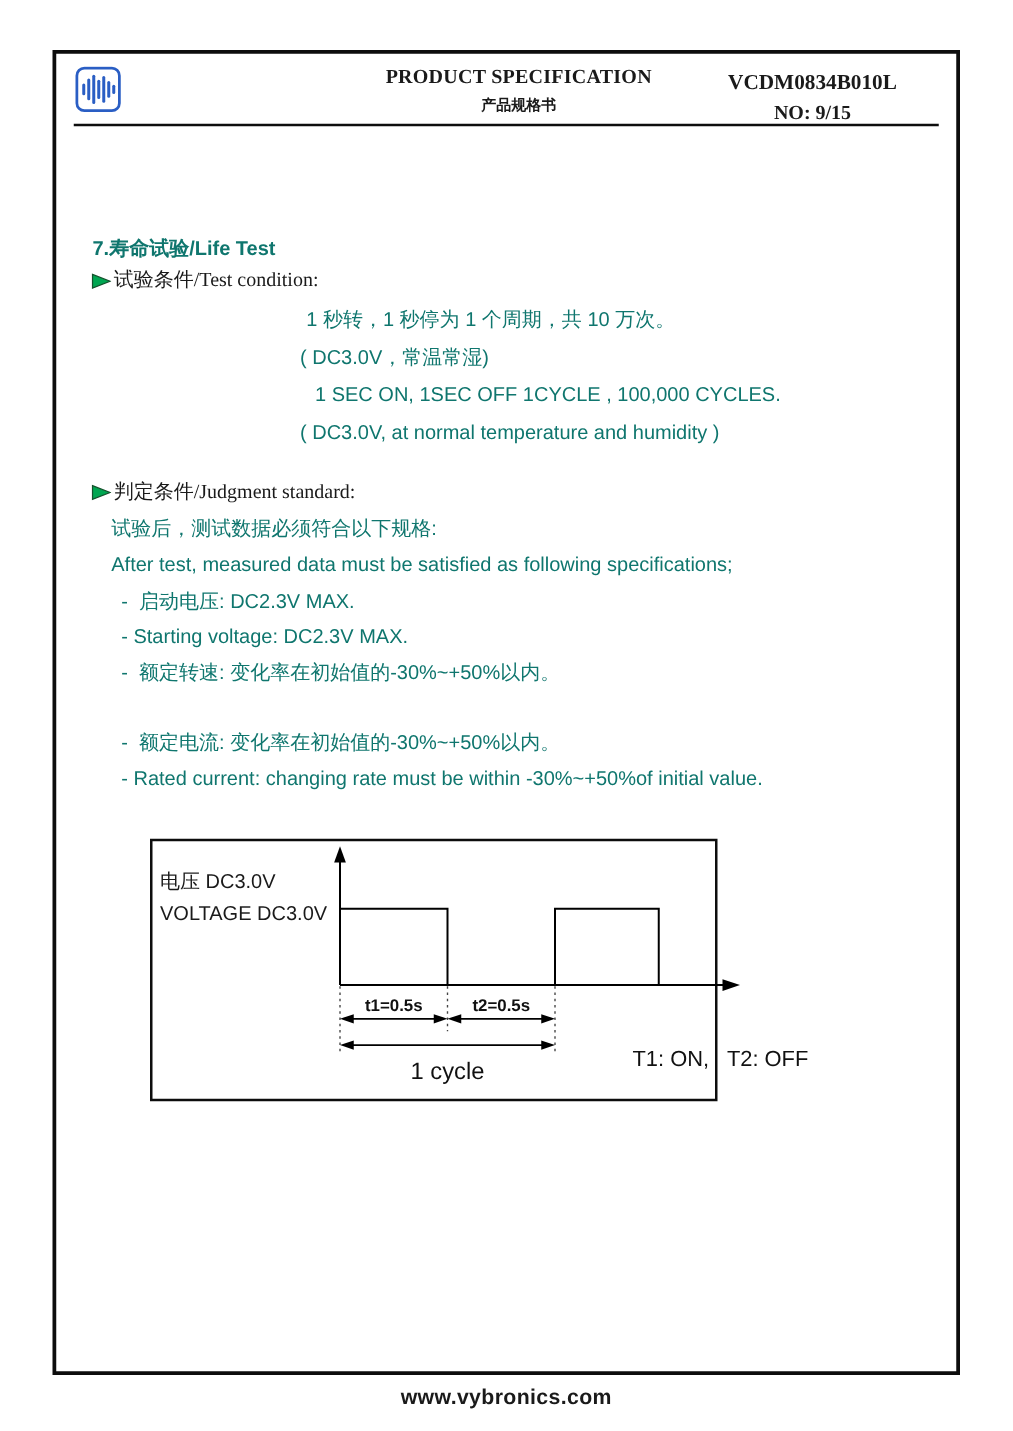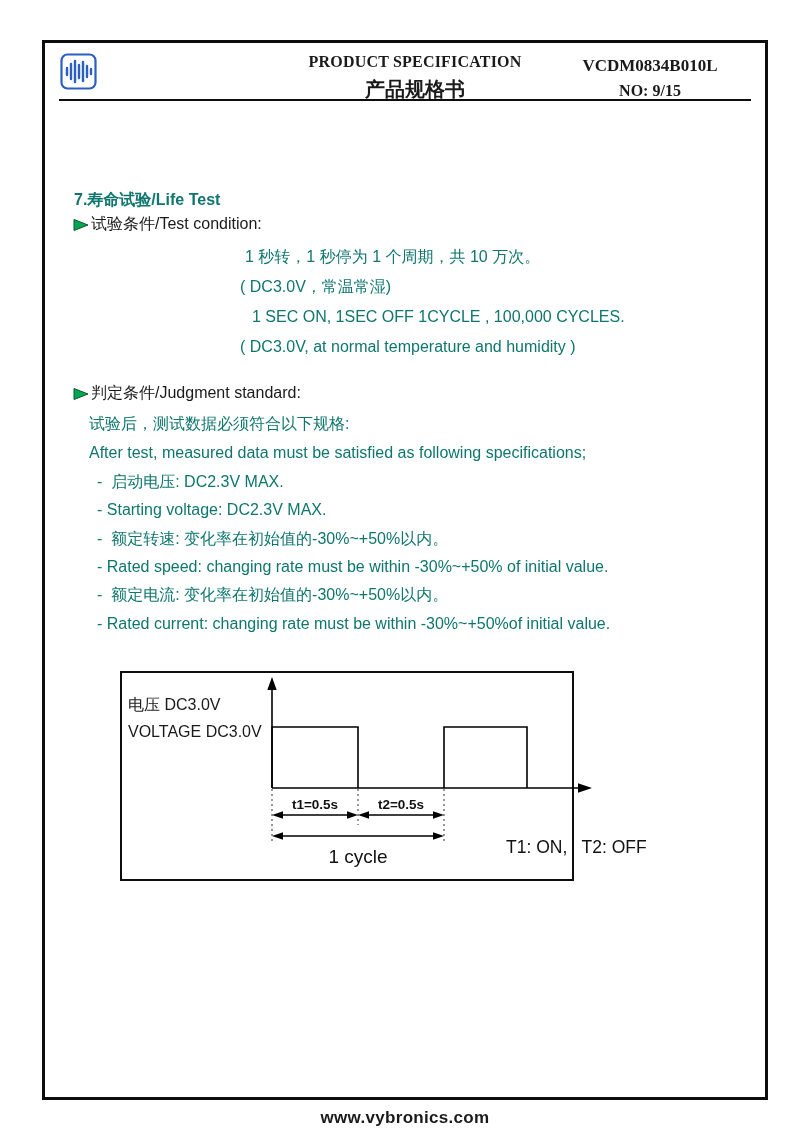--- a/index.html
+++ b/index.html
@@ -14,28 +14,28 @@
   .logo-word{font-family:"DejaVu Sans","Liberation Sans",sans-serif;font-weight:bold;
              font-size:25px;letter-spacing:0.5px;
              background:linear-gradient(90deg,#1d3f9e,#3f7fd2);
              -webkit-background-clip:text;background-clip:text;
              -webkit-text-fill-color:transparent;}
   .hdr-center{position:absolute;left:210px;width:320px;text-align:center;
               font-family:"Liberation Serif","DejaVu Serif",serif;font-weight:bold;}
   .hdr-right{position:absolute;left:505px;width:200px;text-align:center;
              font-family:"Liberation Serif","DejaVu Serif",serif;font-weight:bold;}
   .hc1{top:10px;font-size:16px;letter-spacing:0.2px;}
-  .hc2{top:33px;font-size:20px;}
+  .hc2{top:33px;font-size:12px;}
   .hr1{top:13px;font-size:17px;}
   .hr2{top:39px;font-size:16px;}
   
   .t{position:absolute;white-space:pre;font-size:16px;line-height:20px;color:#0f766e;}
   .bold{font-weight:bold;}
   .bullet-row{position:absolute;display:flex;align-items:center;gap:2px;}
-  .bullet-row .bt{font-size:16px;white-space:pre;}
+  .bullet-row .bt{font-size:16px;white-space:pre;font-family:Liberation Serif, serif;}
   
   .diagram{position:absolute;left:75px;top:628px;width:454px;height:210px;
            border:2px solid #0d0d0d;box-sizing:border-box;background:#fff;}
   .diagram svg{position:absolute;left:0;top:0;}
   .dlabel{position:absolute;left:6px;font-size:16px;white-space:pre;}
   .dl1{top:22px;}
   .dl2{top:50px;}
   
   .footer{position:absolute;left:0;top:1108px;width:810px;text-align:center;
           font-size:17px;font-weight:bold;letter-spacing:0.3px;}
@@ -82,21 +82,20 @@
     <svg width="16" height="14" viewBox="0 0 16 14">
       <polygon points="1,1.5 15,7 1,12.5" fill="#00a651" stroke="#14532d" stroke-width="1"></polygon>
     </svg>
     <span class="bt">判定条件/Judgment standard:</span>
   </div>
   <div class="t" style="left:44px;top:371px;">试验后，测试数据必须符合以下规格:</div>
   <div class="t" style="left:44px;top:400px;">After test, measured data must be satisfied as following specifications;</div>
   <div class="t" style="left:52px;top:429px;">-  启动电压: DC2.3V MAX.</div>
   <div class="t" style="left:52px;top:457px;">- Starting voltage: DC2.3V MAX.</div>
   <div class="t" style="left:52px;top:486px;">-  额定转速: 变化率在初始值的-30%~+50%以内。</div>
-  <div class="t" style="left:52px;top:514px;">- Rated speed: changing rate must be within -30%~+50% of initial value.</div>
   <div class="t" style="left:52px;top:542px;">-  额定电流: 变化率在初始值的-30%~+50%以内。</div>
   <div class="t" style="left:52px;top:571px;">- Rated current: changing rate must be within -30%~+50%of initial value.</div>
 
   <div class="diagram">
     <div class="dlabel dl1">电压 DC3.0V</div>
     <div class="dlabel dl2">VOLTAGE DC3.0V</div>
     <svg width="557" height="206" viewBox="0 0 557 206">
 
       <line x1="150" y1="14" x2="150" y2="115" stroke="#000" stroke-width="1.6"></line>
       <polygon points="150,4 145.3,17 154.7,17" fill="#000"></polygon>

